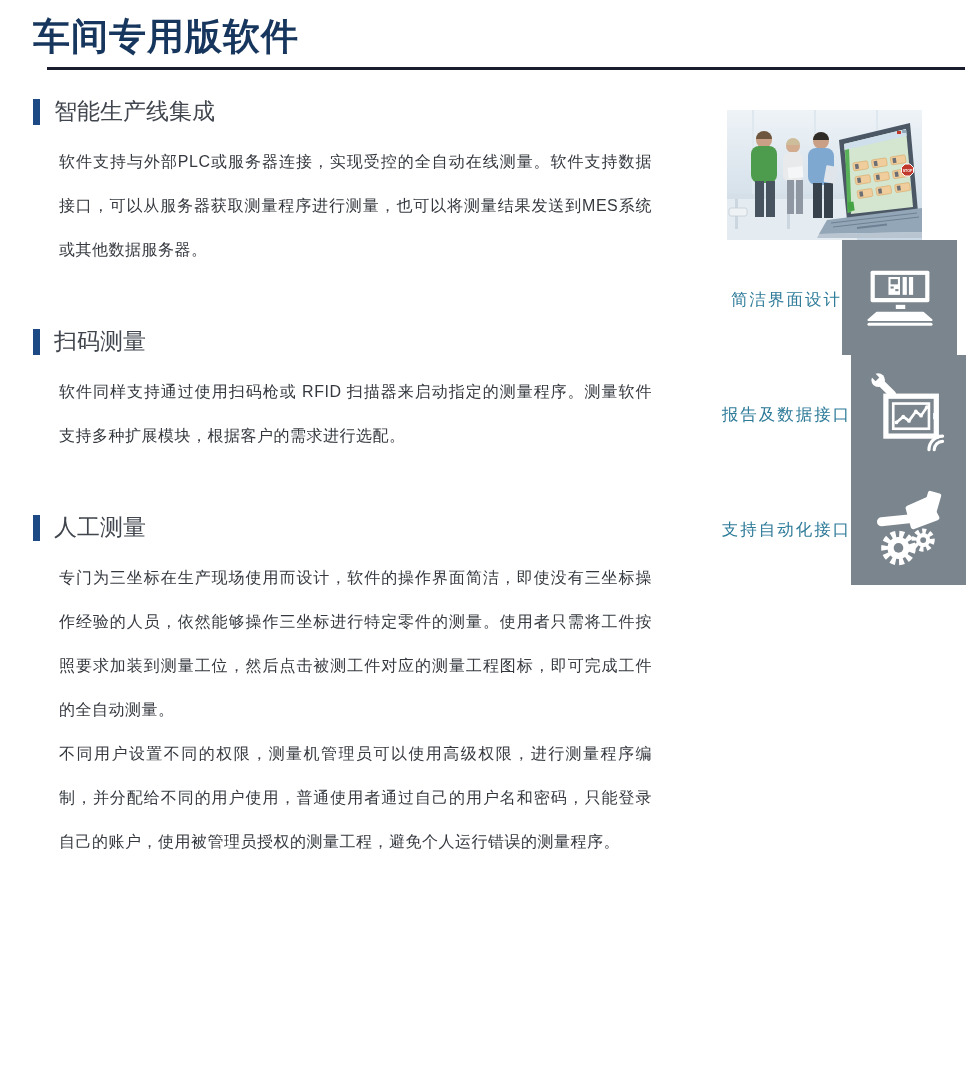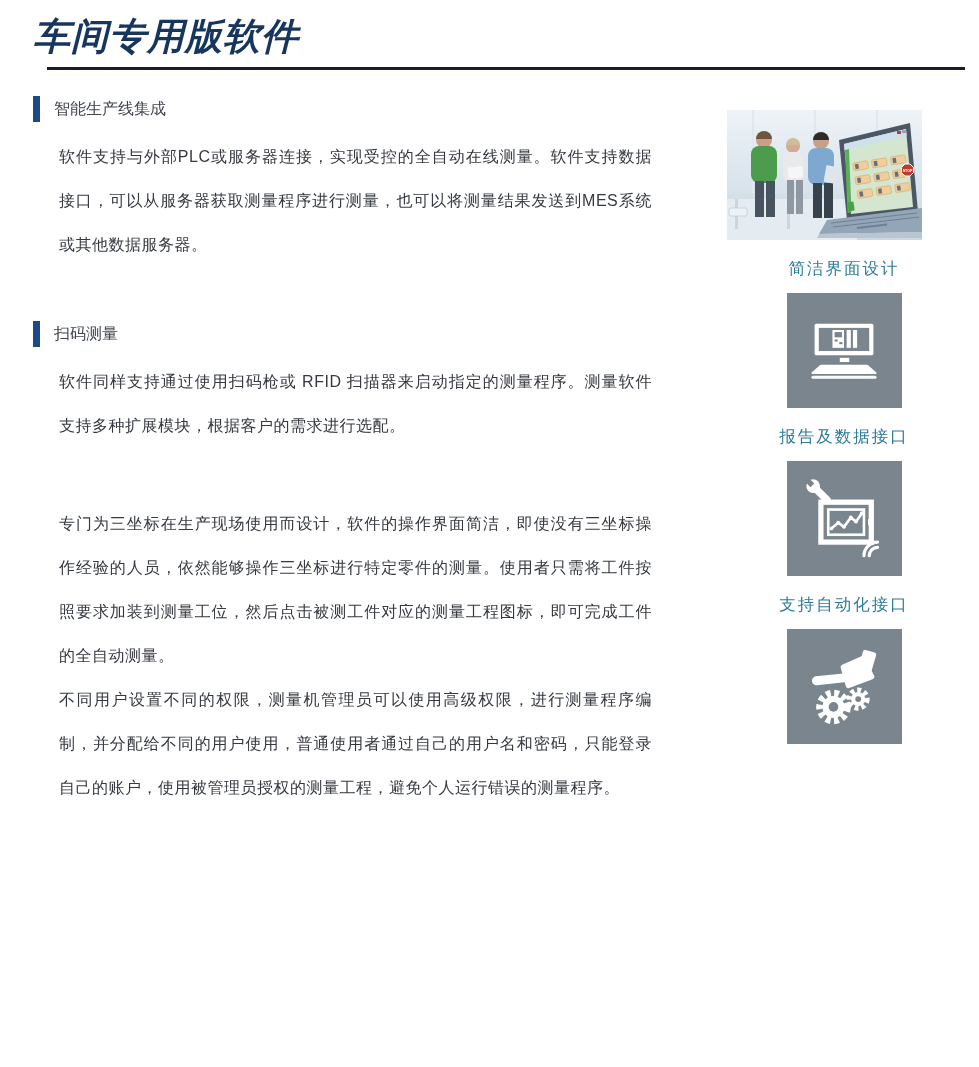--- a/index.html
+++ b/index.html
@@ -14,21 +14,20 @@
 
   
   .header { padding: 15px 0 0 33px; }
   .page-title {
     margin: 0;
     font-size: 37px;
     font-weight: bold;
     color: #17365d;
     letter-spacing: 1px;
     line-height: 1.2;
-    font-style: italic;
   }
   .title-rule {
     margin: 8px 14px 0 14px;
     border: none;
     border-top: 3px solid #181c2c;
   }
 
   
   .columns { display: flex; margin-top: 26px; }
   .content { width: 652px; padding-left: 33px; }
@@ -39,41 +38,41 @@
     padding-top: 14px;
     display: flex; flex-direction: column; align-items: center;
   }
 
   
   .section { margin-bottom: 54px; }
   .section:last-child { margin-bottom: 0; }
   .section-heading {
     display: flex; align-items: center; gap: 14px;
     margin: 0 0 13px 0;
-    font-size: 16px; font-weight: 500;
+    font-size: 23px; font-weight: 500;
     color: #41464e;
   }
   .accent-bar { width: 7px; height: 26px; background: #1d4a85; flex: 0 0 auto; }
   .section p {
     margin: 0 0 0 26px;
     font-size: 16px;
     line-height: 44px;
     letter-spacing: 0.5px;
     color: #35393f;
     text-align: justify;
     text-justify: inter-character;
   }
 
   
   .product-photo {
     width: 195px; height: 130px;
     display: block;
     flex: 0 0 auto;
   }
-  .feature { display: flex; flex-direction: column; align-items: center; margin-left: 39px; }
+  .feature { display: flex; flex-direction: row; align-items: center; margin-left: 39px; }
   .feature-caption {
     margin: 18px 0 13px 0;
     font-size: 16.5px;
     letter-spacing: 2px;
     color: #2e7b99;
     white-space: nowrap;
   }
   .icon-box {
     width: 115px; height: 115px;
     background: #7b858d;
@@ -106,20 +105,24 @@
 
       <section class="section">
         <h2 class="section-heading">
           <span class="accent-bar"></span>
           <span>扫码测量</span>
         </h2>
         <p>软件同样支持通过使用扫码枪或 RFID 扫描器来启动指定的测量程序。测量软件支持多种扩展模块，根据客户的需求进行选配。</p>
       </section>
 
       <section class="section">
+        <h2 class="section-heading">
+          <span class="accent-bar"></span>
+          <span>人工测量</span>
+        </h2>
         <p>专门为三坐标在生产现场使用而设计，软件的操作界面简洁，即使没有三坐标操作经验的人员，依然能够操作三坐标进行特定零件的测量。使用者只需将工件按照要求加装到测量工位，然后点击被测工件对应的测量工程图标，即可完成工件的全自动测量。</p>
         <p>不同用户设置不同的权限，测量机管理员可以使用高级权限，进行测量程序编制，并分配给不同的用户使用，普通使用者通过自己的用户名和密码，只能登录自己的账户，使用被管理员授权的测量工程，避免个人运行错误的测量程序。</p>
       </section>
 
     </main>
 
     <aside class="sidebar">
 
       <svg class="product-photo" viewBox="0 0 195 130" xmlns="http://www.w3.org/2000/svg">
         <defs>

